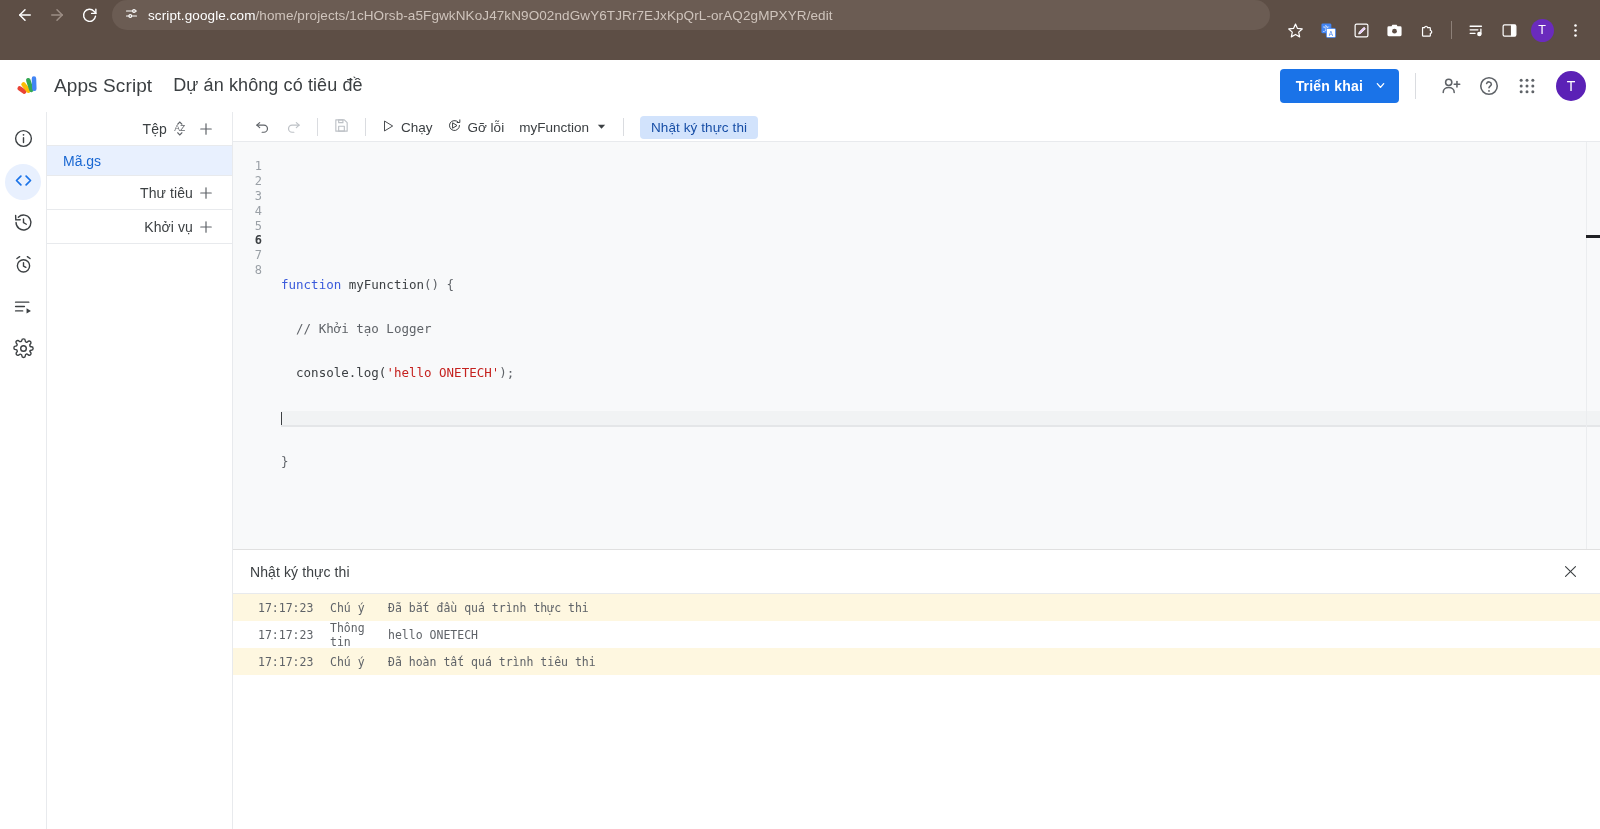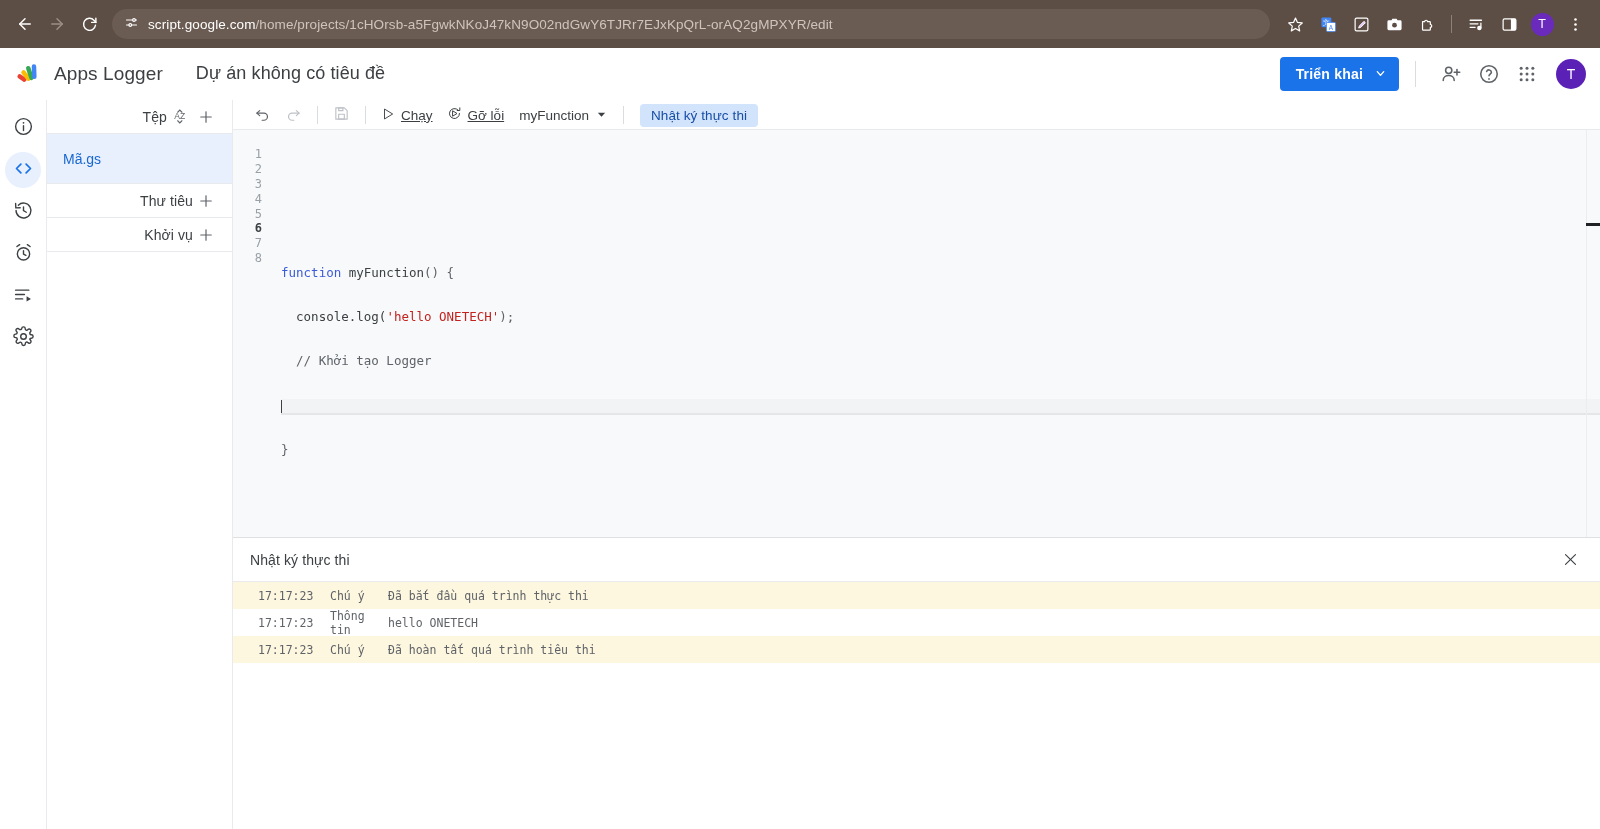--- a/index.html
+++ b/index.html
@@ -4,22 +4,22 @@
 <style>
   * { box-sizing: border-box; margin: 0; padding: 0; }
   html, body {
     width: 1600px; height: 829px;
     font-family: "Liberation Sans", sans-serif;
     background: #ffffff; overflow: hidden;
   }
 
   
   .browser-bar {
-    height: 48px; background: #5d4e45;
-    display: flex; align-items: center; padding: 0 10px; gap: 2px;
+    height: 60px; background: #5d4e45;
+    display: flex; padding: 0 10px; gap: 2px;
   }
   .nav-btn {
     width: 30px; height: 30px; border-radius: 50%;
     display: flex; align-items: center; justify-content: center;
     flex: 0 0 auto;
   }
   .nav-btn svg { display: block; }
   .omnibox {
     flex: 1 1 auto; height: 30px; margin: 0 8px 0 6px;
     background: #6b5c53; border-radius: 16px;
@@ -44,21 +44,21 @@
   }
 
   
   .app-header {
     height: 52px; background: #fff; display: flex; align-items: center;
     padding: 0 14px 0 16px; gap: 0;
     border-bottom: 1px solid transparent;
   }
   .brand { display: flex; align-items: center; gap: 11px; }
   .brand-name { font-size: 19px; color: #3c4043; letter-spacing: .1px; }
-  .doc-title { font-size: 18px; color: #3c4043; margin-left: 33px; letter-spacing: .1px; }
+  .doc-title { font-size: 18px; color: #3c4043; margin-left: 21px; letter-spacing: .1px; }
   .header-right { margin-left: auto; display: flex; align-items: center; gap: 0; }
   .deploy-btn {
     background: #1a73e8; color: #fff; height: 34px; border-radius: 4px;
     display: flex; align-items: center; gap: 12px; padding: 0 13px 0 16px;
     font-size: 14px; font-weight: bold; letter-spacing: .2px;
   }
   .hdr-sep { width: 1px; height: 26px; background: #dadce0; margin: 0 16px; }
   .hdr-icon {
     width: 38px; height: 38px; border-radius: 50%;
     display: flex; align-items: center; justify-content: center;
@@ -88,35 +88,35 @@
     width: 186px; flex: 0 0 186px; background: #fff;
     border-right: 1px solid #e8eaed; font-size: 14px; color: #3c4043;
   }
   .panel-row {
     height: 34px; display: flex; align-items: center;
     padding: 0 13px 0 16px; border-bottom: 1px solid #e8eaed; text-align: right;
   }
   .panel-row .label { flex: 1 1 auto; letter-spacing: .1px; }
   .panel-row .act { width: 26px; height: 26px; display: flex; align-items: center; justify-content: center; }
   .file-row {
-    height: 50px; display: flex; align-items: center; padding: 0 16px;
+    height: 30px; display: flex; align-items: center; padding: 0 16px;
     border-bottom: 1px solid #e8eaed;
   }
   .file-row.selected { background: #e8f0fe; color: #1967d2; }
 
   
   .editor-col { flex: 1 1 auto; display: flex; flex-direction: column; min-width: 0; background: #fff; }
 
   .editor-toolbar {
     height: 30px; display: flex; align-items: center; gap: 0;
     padding: 0 14px; border-bottom: 1px solid #e8eaed; margin-top: 1px;
   }
   .tb-btn {
     height: 26px; display: flex; align-items: center; gap: 6px;
-    padding: 0 7px; font-size: 13.5px; color: #3c4043; border-radius: 4px; text-decoration: underline;
+    padding: 0 7px; font-size: 13.5px; color: #3c4043; border-radius: 4px;
   }
   .tb-btn.dim { color: #bdc1c6; }
   .tb-vsep { width: 1px; height: 18px; background: #dadce0; margin: 0 8px; }
   .fn-select {
     display: flex; align-items: center; gap: 7px; font-size: 13.5px;
     color: #3c4043; padding: 0 8px; height: 26px;
   }
   .log-tab {
     background: #d2e3fc; color: #174ea6; font-size: 13.5px;
     padding: 4px 11px; border-radius: 4px; margin-left: 8px; letter-spacing: .1px;
@@ -288,21 +288,21 @@
     <span>
       <svg width="27" height="27" viewBox="0 0 48 48">
         <g transform="rotate(-18 24 28)">
           <rect x="5" y="22" width="8" height="18" rx="4" fill="#ea4335" transform="rotate(-38 9 31)"></rect>
           <rect x="13" y="18" width="8" height="22" rx="4" fill="#fbbc04" transform="rotate(-20 17 29)"></rect>
           <rect x="21" y="14" width="8" height="26" rx="4" fill="#34a853"></rect>
           <rect x="29" y="14" width="8" height="26" rx="4" fill="#4285f4" transform="rotate(16 33 27)"></rect>
         </g>
       </svg>
     </span>
-    <span class="brand-name">Apps Logger</span>
+    <span class="brand-name">Apps Script</span>
   </div>
   <div class="doc-title">Dự án không có tiêu đề</div>
 
   <div class="header-right">
     <div class="deploy-btn">
       <span>Triển khai</span>
       <span>
         <svg width="11" height="11" viewBox="0 0 24 24" fill="none" stroke="#ffffff" stroke-width="3" stroke-linecap="round" stroke-linejoin="round">
             <polyline points="5 8 12 16 19 8"></polyline>
           </svg>
@@ -514,22 +514,22 @@
         <div>5</div>
         <div class="cur">6</div>
         <div>7</div>
         <div>8</div>
       </div>
 
       <div class="code-text">
         <div class="ln">&nbsp;</div>
         <div class="ln">&nbsp;</div>
         <div class="ln"><span class="kw">function</span><span class="fn-name"> myFunction</span><span class="punct">() {</span></div>
+        <div class="ln">  <span class="cmt">// Khởi tạo Logger</span></div>
         <div class="ln">  <span>console.log(</span><span class="str">'hello ONETECH'</span><span class="punct">);</span></div>
-        <div class="ln">  <span class="cmt">// Khởi tạo Logger</span></div>
         <div class="ln active"><span class="caret"></span>&nbsp;</div>
         <div class="ln"><span class="punct">}</span></div>
         <div class="ln">&nbsp;</div>
         <div class="code-scroll-track">
           <div class="code-scroll-mark"></div>
         </div>
       </div>
     </div>
 
     <div class="log-panel">

